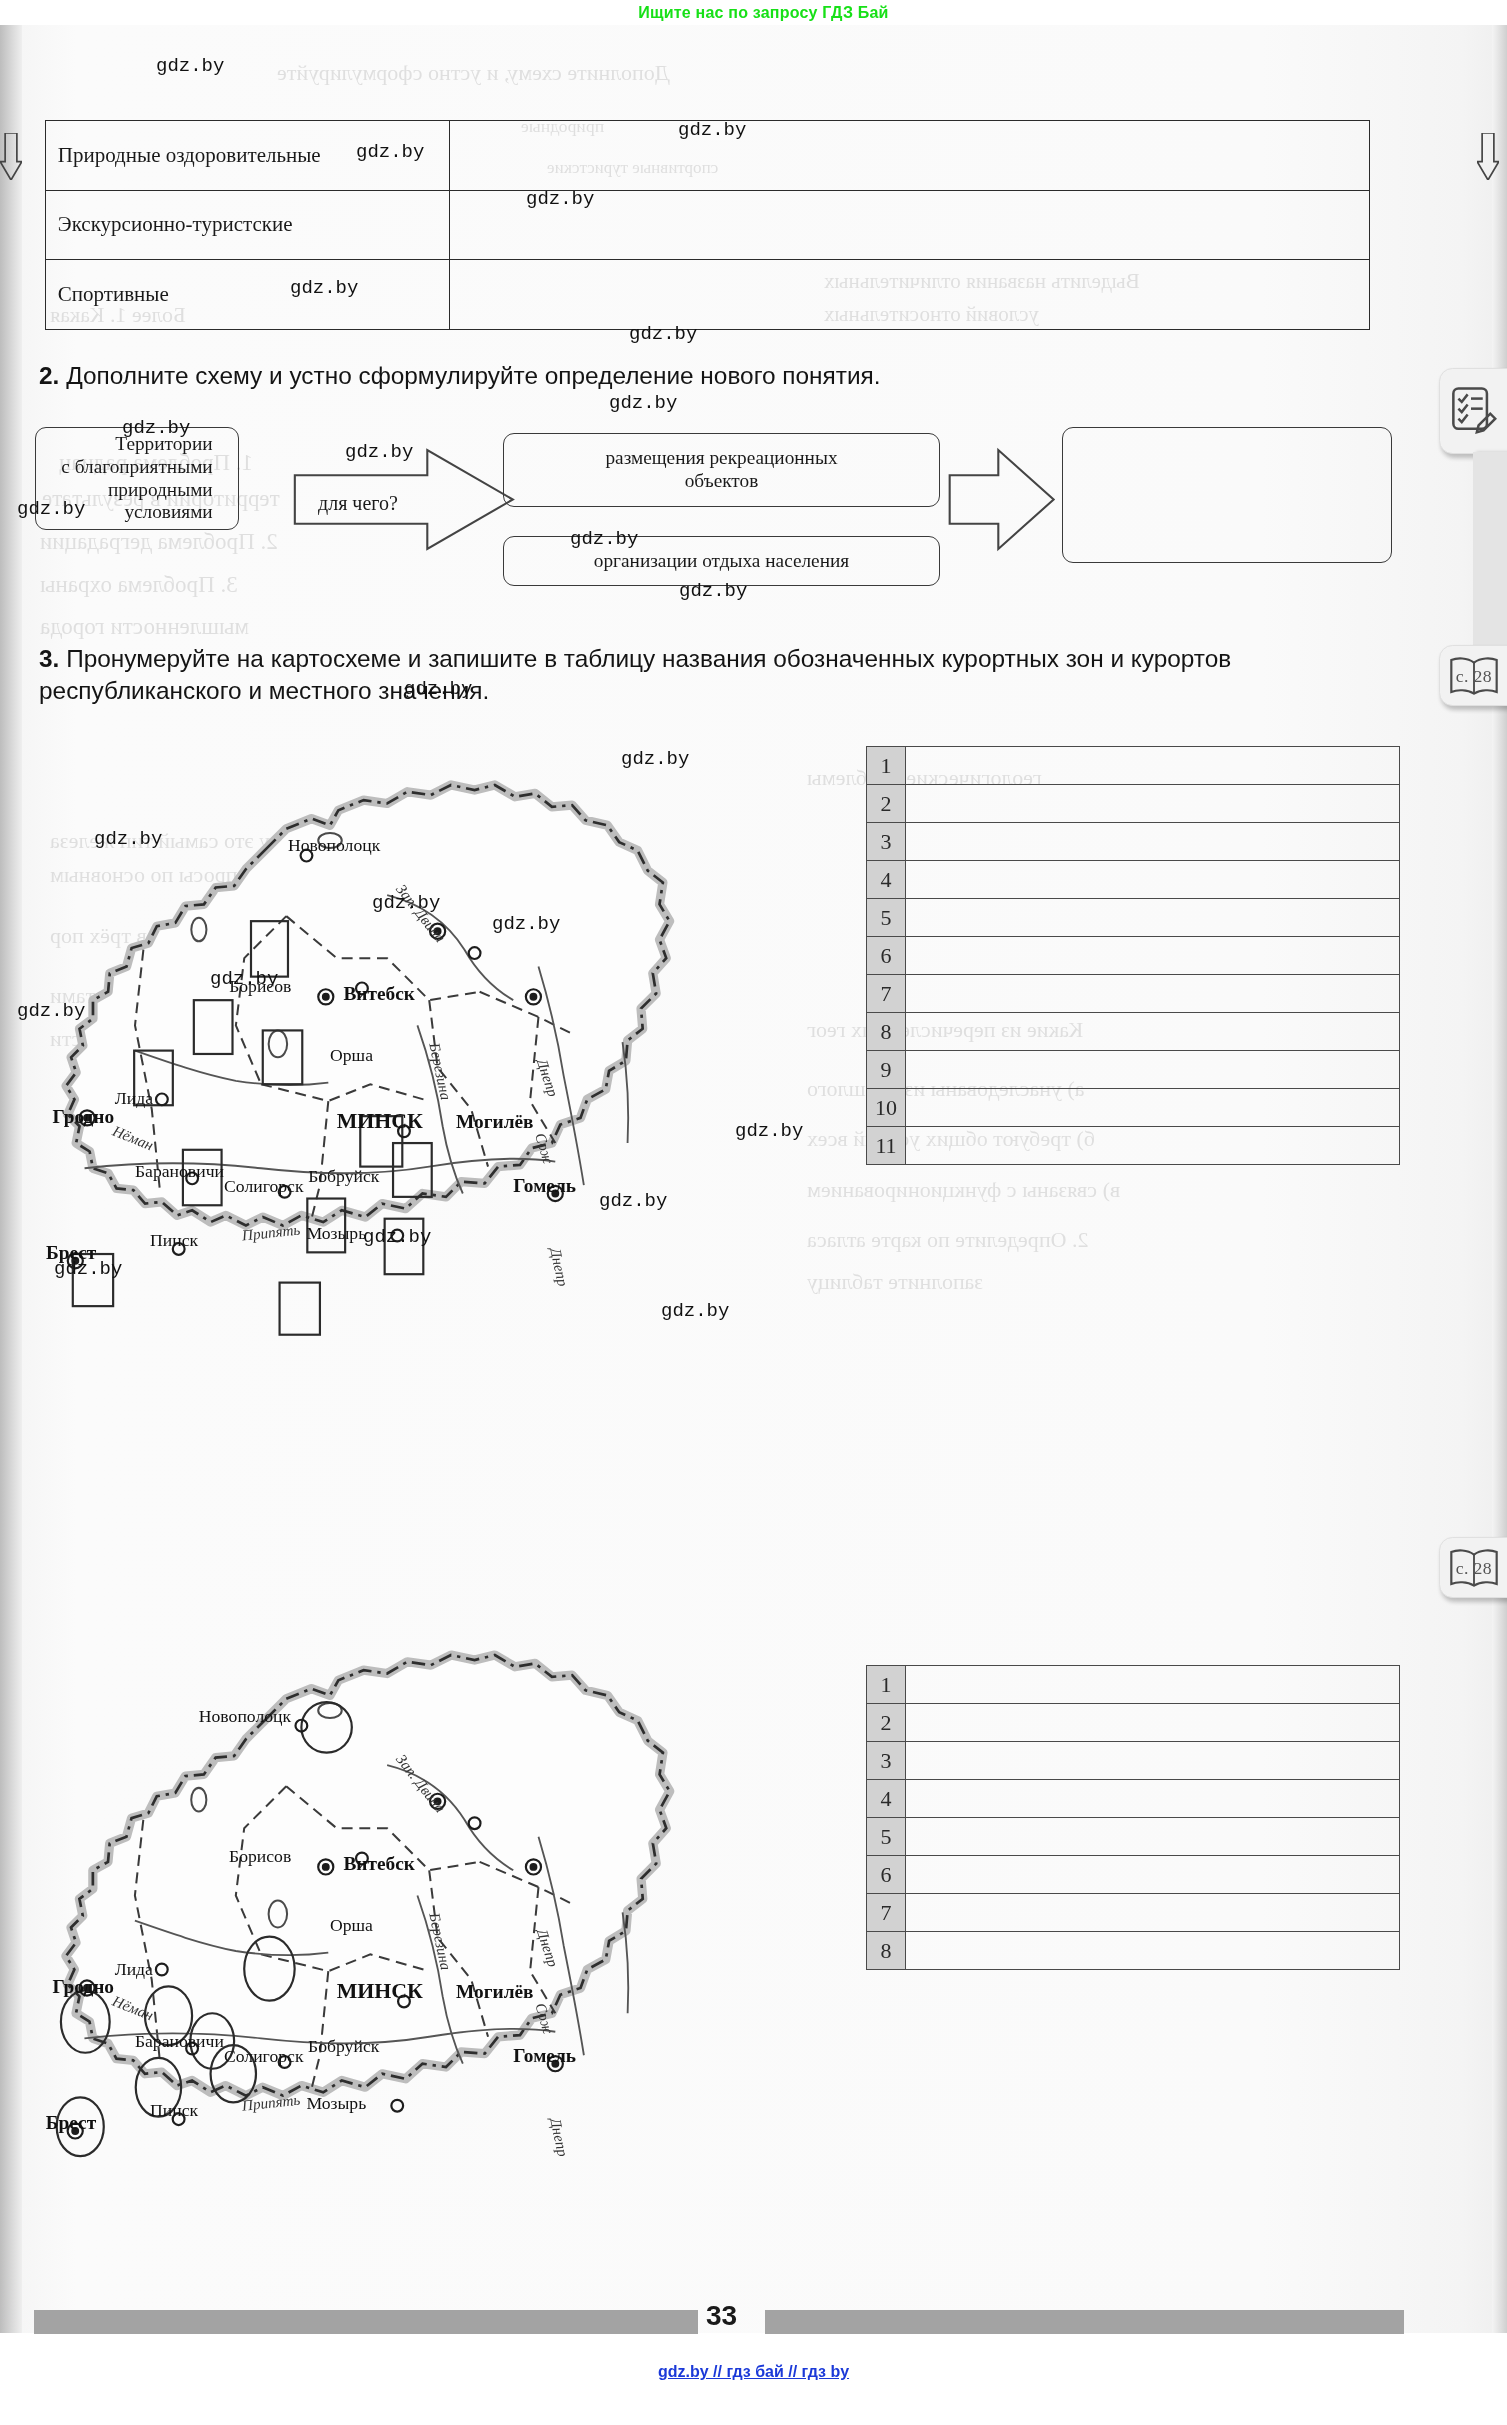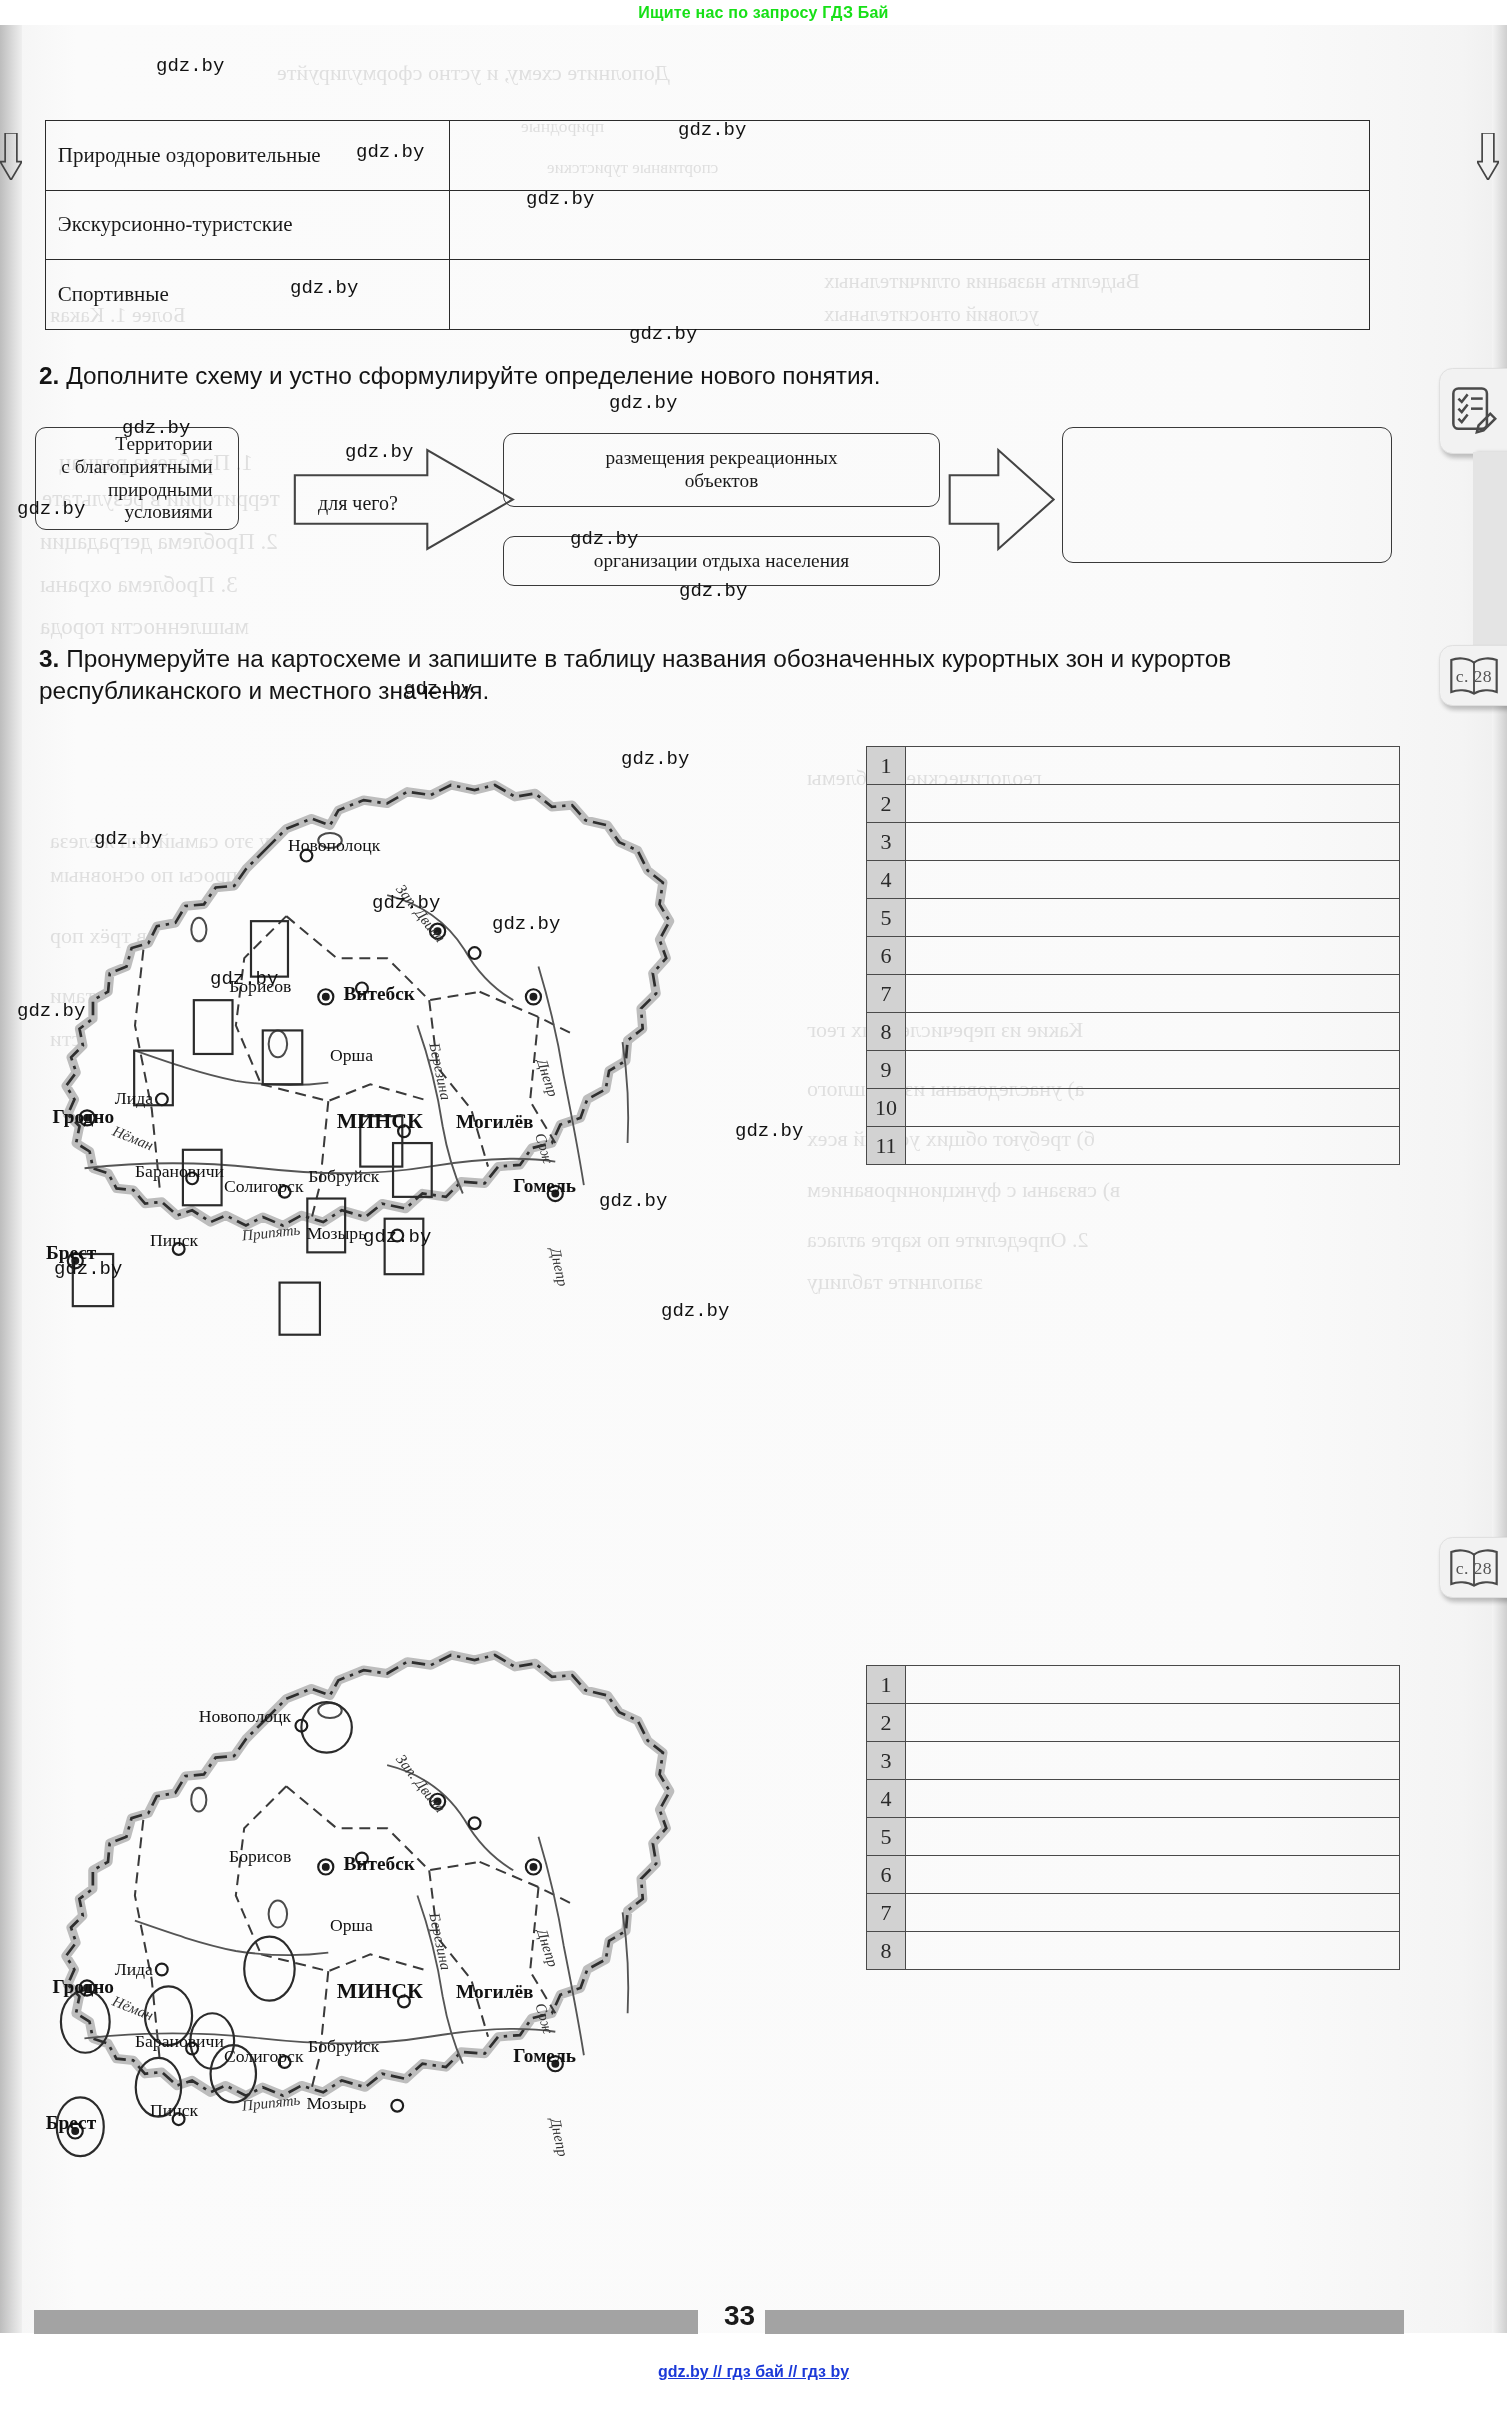--- a/index.html
+++ b/index.html
@@ -603,21 +603,21 @@
           <td class="blank"></td>
         </tr>
         <tr>
           <td class="idx">8</td>
           <td class="blank"></td>
         </tr>
       </tbody>
   </table>
 
   <div class="foot-bar" style="left:34px;  top:2285px; width:664px;"></div>
-  <div class="foot-page" style="left:724px; top:2275px;">33</div>
+  <div class="foot-page" style="left:706px; top:2275px;">33</div>
   <div class="foot-bar" style="left:765px; top:2285px; width:639px;"></div>
 
 <div class="wm" style="left: 156px; top: 30px;">gdz.by</div>
     <div class="wm" style="left: 678px; top: 94px;">gdz.by</div>
     <div class="wm" style="left: 356px; top: 116px;">gdz.by</div>
     <div class="wm" style="left: 526px; top: 163px;">gdz.by</div>
     <div class="wm" style="left: 290px; top: 252px;">gdz.by</div>
     <div class="wm" style="left: 629px; top: 298px;">gdz.by</div>
     <div class="wm" style="left: 609px; top: 367px;">gdz.by</div>
     <div class="wm" style="left: 122px; top: 392px;">gdz.by</div>

